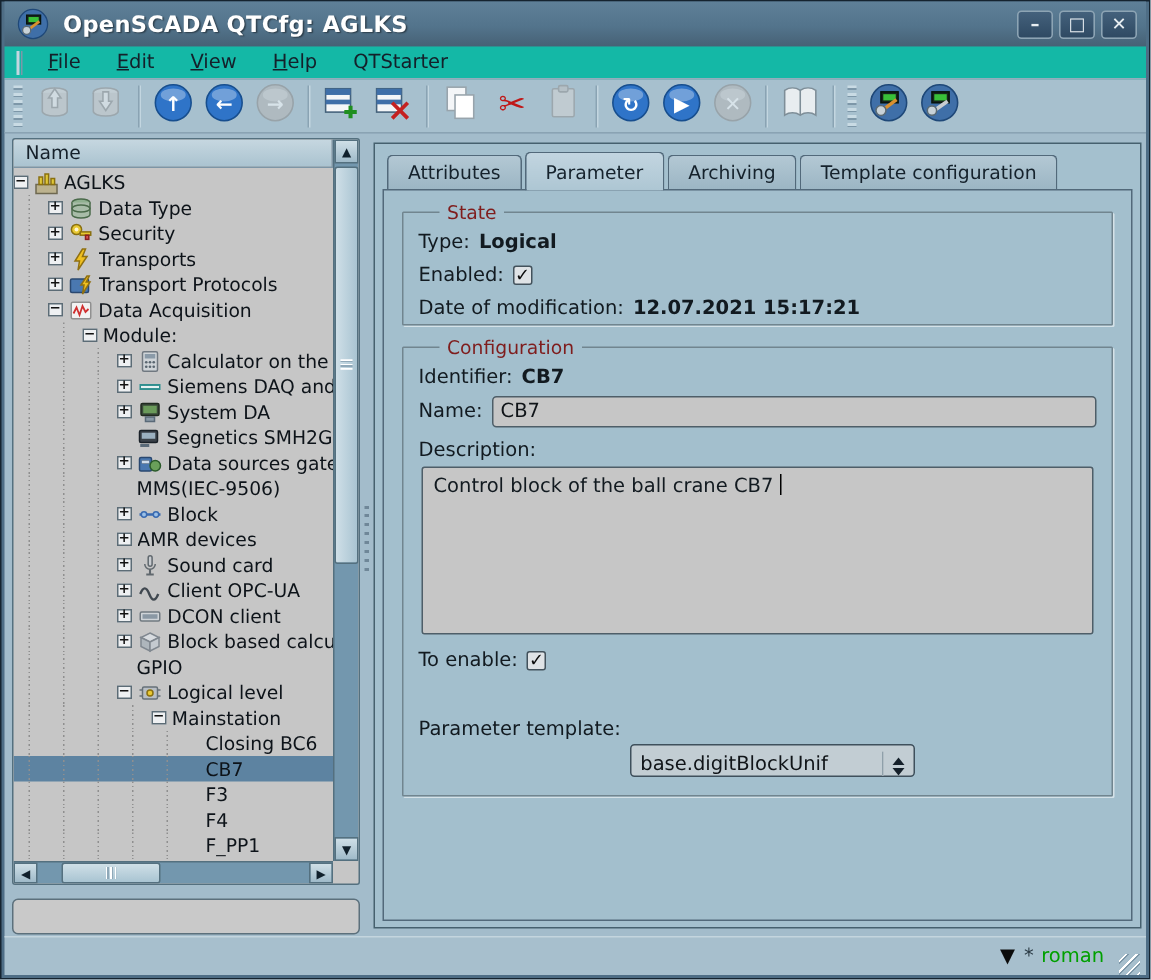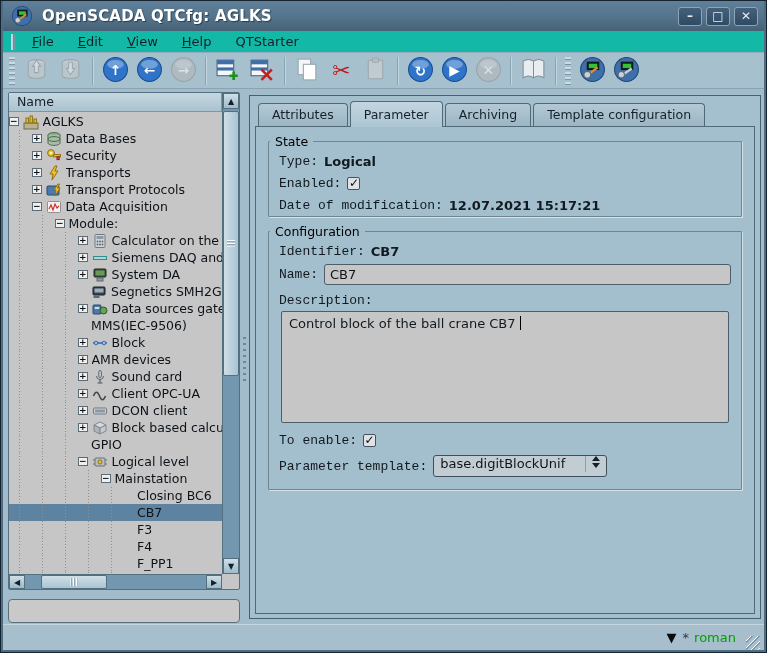--- a/index.html
+++ b/index.html
@@ -78,31 +78,31 @@
   
   .right-panel { flex:1 1 auto; margin-top:3px; height:524px; border:1px solid #46606e; background:#a4c0ce; padding:4px 5px; display:flex; flex-direction:column; }
   .panel-title { text-align:center; font-weight:bold; font-style:italic; font-size:16px; color:#0a1014; padding:6px 0 10px; }
   .tabs { display:flex; padding-left:3px; position:relative; z-index:2; }
   .tab { border:1px solid #52697a; border-bottom:none; border-radius:4px 4px 0 0; background:linear-gradient(#b3c8d4,#9cb6c4);
     padding:3px 13px 3px; margin-right:2px; font-size:12.5px; color:#15222c; margin-top:3px; }
   .tab.active { background:linear-gradient(#c2d5e0,#adc6d3); margin-top:0; padding-top:5px; padding-bottom:5px; position:relative; top:1px; }
   .tab-content { flex:1; border:1px solid #52697a; background:#a3bfcd; position:relative; padding:10px 8px 0 8px; }
 
   .groupbox { position:relative; border:1px solid #71858f; box-shadow:1px 1px 0 rgba(255,255,255,.55); border-radius:1px; margin:4px 4px 10px 4px; padding:10px 10px 8px 10px; }
-  .groupbox > .legend { position:absolute; top:-8px; left:1px; background:#a3bfcd; padding:0 5px; font-size:12.5px; color:#000000; }
+  .groupbox > .legend { position:absolute; top:-8px; left:24px; background:#a3bfcd; padding:0 5px; font-size:12.5px; color:#7f1d1d; }
   .frow { display:flex; align-items:center; margin-bottom:4px; min-height:18px; }
-  .frow .flabel { margin-right:6px;font-family:Liberation Mono, monospace; }
+  .frow .flabel { margin-right:6px; }
   .bold { font-weight:bold; }
   .checkbox { width:13px; height:13px; border:1px solid #43525c; background:#dfe3e6; border-radius:2px; display:inline-flex;
     align-items:center; justify-content:center; font-size:12px; line-height:1; color:#0a0a0a; font-weight:bold; }
   .text-input { flex:1; height:21px; background:#c6c6c6; border:1px solid #4e5e68; border-radius:3px; padding:1px 5px;
     font-family:"DejaVu Sans",sans-serif; font-size:13px; color:#101418; }
   .desc-box { height:112px; background:#c6c6c6; border:1px solid #4e5e68; border-radius:2px; margin:2px 2px 8px 2px; padding:4px 7px; font-size:13px; }
   .caret { display:inline-block; width:1px; height:14px; background:#000; vertical-align:-2px; margin-left:4px; }
-  .combo { width:174px; height:22px; background:#c2cdd3; border:1px solid #3f505c; border-radius:3px; display:flex; align-items:flex-start; }
+  .combo { width:190px; height:22px; background:#c2cdd3; border:1px solid #3f505c; border-radius:3px; display:flex; align-items:flex-end;margin-top:41px; }
   .combo .cval { flex:1; padding:0 6px; font-size:13px; color:#101418; }
   .combo .csep { width:1px; height:16px; background:#e6ecef; border-right:1px solid #8fa0aa; }
   .combo .carrows { width:20px; display:flex; flex-direction:column; align-items:center; gap:2px; }
   .tri-up { width:0; height:0; border-left:4px solid transparent; border-right:4px solid transparent; border-bottom:5px solid #15202a; }
   .tri-down { width:0; height:0; border-left:4px solid transparent; border-right:4px solid transparent; border-top:5px solid #15202a; }
 
   
   .statusbar { flex:0 0 26px; background:#a7bfcd; border-top:1px solid #c4d5de; display:flex; align-items:center; justify-content:flex-end; padding-right:4px; }
   .tray-arrow { font-size:13px; color:#0b0b0b; margin-right:6px; }
   .mod-star { color:#2a3a44; margin-right:5px; font-size:13px; }
@@ -275,21 +275,21 @@
               <span class="lbl">AGLKS</span>
             </div>
             <div class="tree-row">
               <span class="indent"></span>
               <span class="expander">+</span>
               <span class="tree-ico"><svg viewBox="0 0 16 16">
                   <ellipse cx="8" cy="4" rx="6" ry="2.4" fill="#8fb08f" stroke="#4a6a4a"></ellipse>
                   <path d="M2 4v8c0 1.3 2.7 2.4 6 2.4s6-1.1 6-2.4V4" fill="#a8bca8" stroke="#4a6a4a"></path>
                   <ellipse cx="8" cy="8" rx="6" ry="2.4" fill="none" stroke="#4a6a4a"></ellipse>
                 </svg></span>
-              <span class="lbl">Data Bases</span>
+              <span class="lbl">Data Type</span>
             </div>
             <div class="tree-row">
               <span class="indent"></span>
               <span class="expander">+</span>
               <span class="tree-ico"><svg viewBox="0 0 16 16">
                   <circle cx="5" cy="5" r="3.4" fill="#e8c832" stroke="#8a7010"></circle>
                   <circle cx="5" cy="5" r="1.3" fill="#fff6d0"></circle>
                   <rect x="7.5" y="6.6" width="7" height="2.2" fill="#e8c832" stroke="#8a7010"></rect>
                   <rect x="11" y="8.8" width="2.2" height="2.8" fill="#d85050" stroke="#8a2020"></rect>
                 </svg></span>

